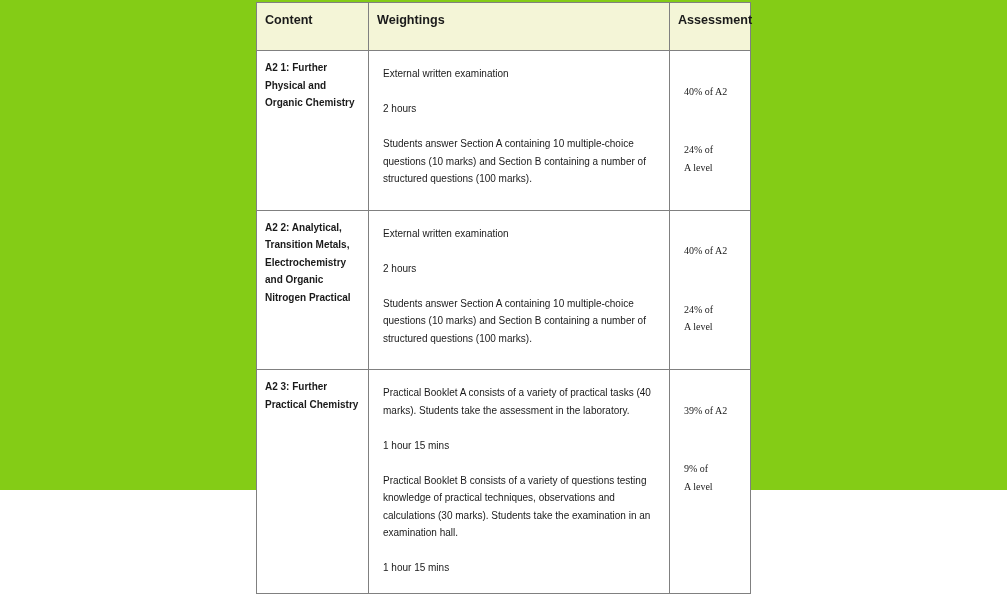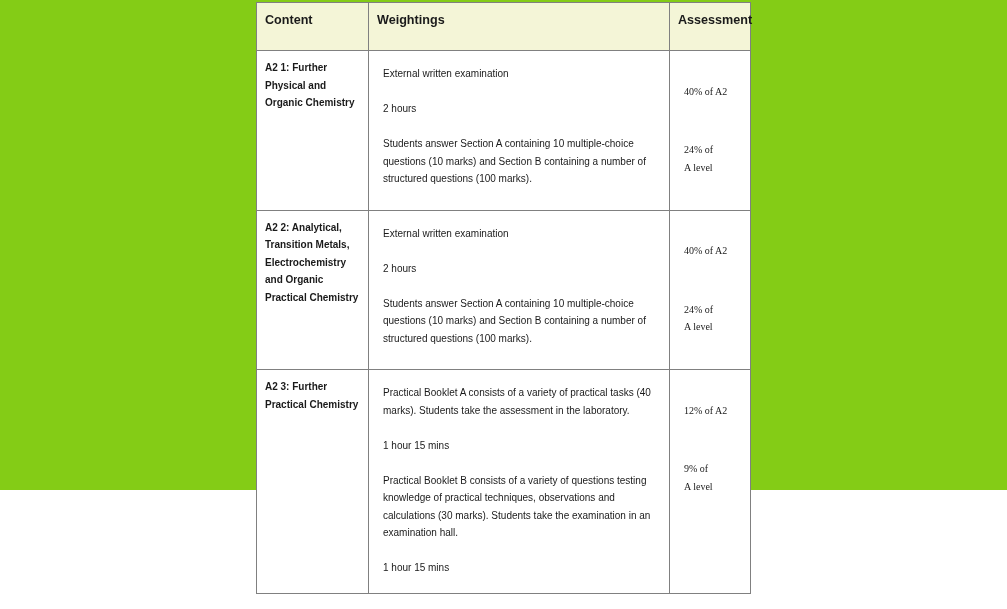--- a/index.html
+++ b/index.html
@@ -105,21 +105,21 @@
           <p>Students answer Section A containing 10 multiple-choice questions (10 marks) and Section B containing a number of structured questions (100 marks).</p>
         </td>
         <td class="weight-cell">
           <p>40% of A2</p>
           <p>24% of
 A level</p>
         </td>
       </tr>
 
       <tr>
-        <td class="content-cell">A2 2: Analytical, Transition Metals, Electrochemistry and Organic Practical Chemistry</td>
+        <td class="content-cell">A2 2: Analytical, Transition Metals, Electrochemistry and Organic Nitrogen Practical</td>
         <td class="assess-cell">
           <p>External written examination</p>
           <p>2 hours</p>
           <p>Students answer Section A containing 10 multiple-choice questions (10 marks) and Section B containing a number of structured questions (100 marks).</p>
         </td>
         <td class="weight-cell">
           <p>40% of A2</p>
           <p>24% of
 A level</p>
         </td>
@@ -127,21 +127,21 @@
 
       <tr>
         <td class="content-cell">A2 3: Further Practical Chemistry</td>
         <td class="assess-cell">
           <p>Practical Booklet A consists of a variety of practical tasks (40 marks). Students take the assessment in the laboratory.</p>
           <p>1 hour 15 mins</p>
           <p>Practical Booklet B consists of a variety of questions testing knowledge of practical techniques, observations and calculations (30 marks). Students take the examination in an examination hall.</p>
           <p>1 hour 15 mins</p>
         </td>
         <td class="weight-cell">
-          <p>12% of A2</p>
+          <p>39% of A2</p>
           <p>9% of
 A level</p>
         </td>
       </tr>
 
     </tbody>
   </table>
 
 </div>
 

